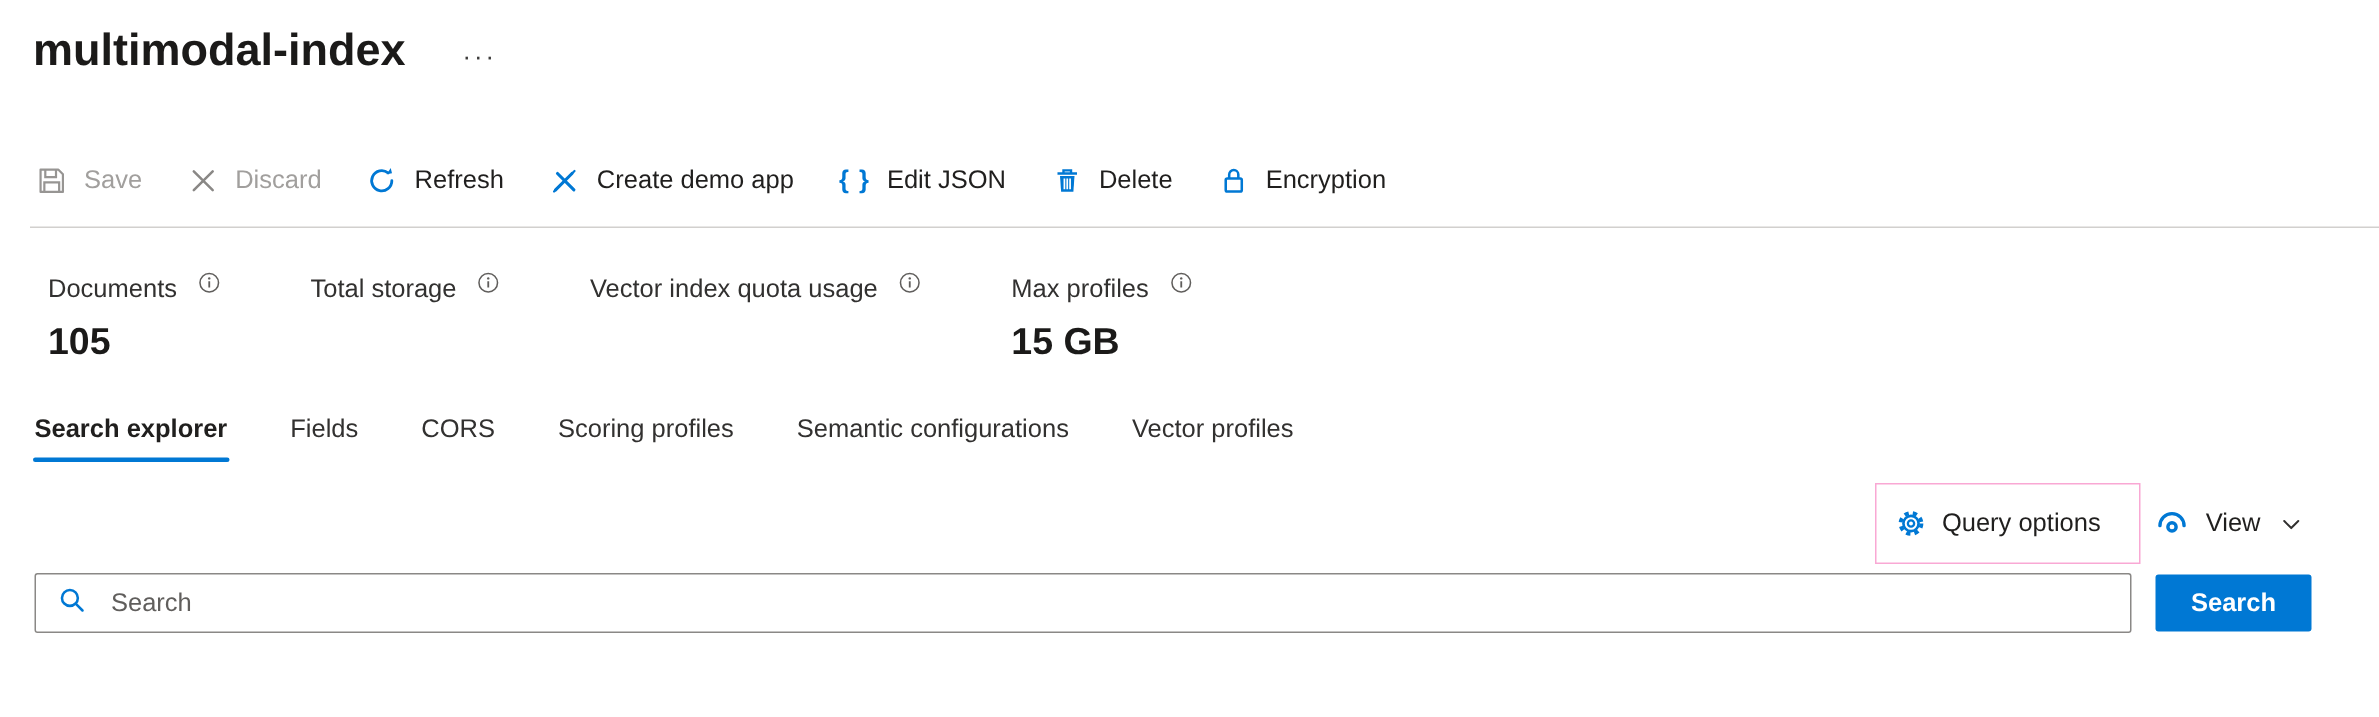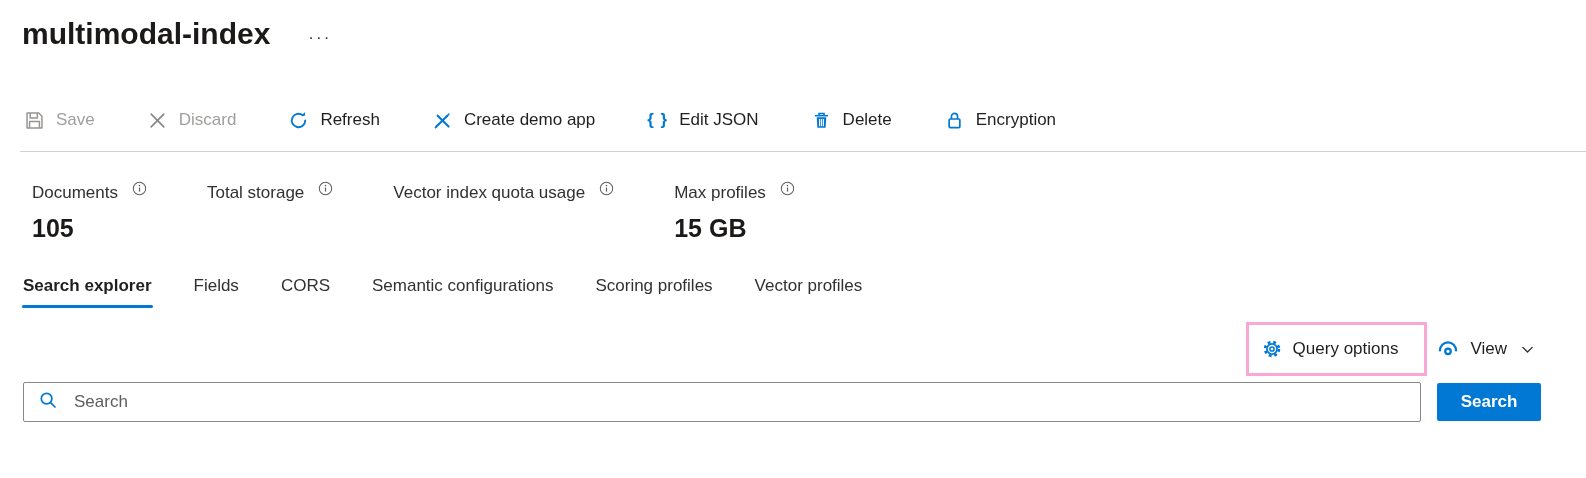--- a/index.html
+++ b/index.html
@@ -11,21 +11,21 @@
   }
   button { font-family:"Liberation Sans", sans-serif; }
 
   
   .title-row { display:flex; align-items:center; gap:38px; padding:13px 0 0 22px; height:54px; }
   .page-title { font-size:30px; font-weight:700; margin:0; color:#1b1a19; letter-spacing:0; }
   .more-btn { border:none; background:none; padding:0; margin-top:8px; font-size:17px;
               letter-spacing:2px; color:#3b3a39; cursor:pointer; line-height:1; }
 
   
-  .toolbar { display:flex; align-items:center; gap:52px; padding-left:24px; margin-top:44px; height:44px; }
+  .toolbar { display:flex; align-items:center; gap:30px; padding-left:24px; margin-top:44px; height:44px; }
   .tb-item { display:flex; align-items:center; gap:11px; background:none; border:none; padding:0;
              font-size:17px; color:#201f1e; cursor:pointer; white-space:nowrap; }
   .tb-item.disabled { color:#a19f9d; cursor:default; }
   .tb-item svg { width:21px; height:21px; display:block; }
   .json-glyph { color:#0078d4; font-weight:700; font-size:17px; letter-spacing:1px; }
 
   .divider { border:none; border-top:1px solid #d2d0ce; margin:9px 0 0 20px; }
 
   
   .stats { display:flex; gap:60px; padding-left:32px; margin-top:30px; }
@@ -40,21 +40,21 @@
   .tabs { display:flex; gap:40px; padding-left:22px; margin-top:33px; }
   .tab { background:none; border:none; padding:0 1px 12px; font-size:17px; color:#323130;
          position:relative; cursor:pointer; white-space:nowrap; }
   .tab.active { font-weight:700; color:#201f1e; }
   .tab.active::after { content:""; position:absolute; left:0; right:0; bottom:0; height:3px;
                        background:#0078d4; border-radius:1.5px; }
 
   
   .query-row { display:flex; justify-content:flex-end; align-items:center; gap:9px;
                margin-top:13px; padding-right:50px; height:56px; }
-  .red-box { border:3px solid #f9a8d4; height:54px; display:flex; align-items:center;
+  .red-box { border:1px solid #f9a8d4; height:54px; display:flex; align-items:center;
              padding:0 26px 0 12px; }
   .cmd-btn { display:flex; align-items:center; gap:10px; background:none; border:none; padding:0;
              font-size:17px; color:#201f1e; cursor:pointer; white-space:nowrap; }
   .cmd-btn svg { display:block; }
   .gear { width:22px; height:22px; }
   .eye { width:24px; height:24px; }
   .chev { width:17px; height:17px; margin-left:2px; }
 
   
   .search-row { display:flex; align-items:center; gap:16px; margin-top:5px; padding:0 45px 0 23px; }
@@ -190,22 +190,22 @@
         </button>
     </div>
     <div class="stat-value">15 GB</div>
   </div>
 </div>
 
 <div class="tabs">
   <button class="tab active">Search explorer</button>
   <button class="tab">Fields</button>
   <button class="tab">CORS</button>
+  <button class="tab">Scoring profiles</button>
   <button class="tab">Semantic configurations</button>
-  <button class="tab">Scoring profiles</button>
   <button class="tab">Vector profiles</button>
 </div>
 
 <div class="query-row">
   <div class="red-box">
     <button class="cmd-btn">
       <span>
           <svg class="gear" viewBox="0 0 20 20">
         <circle cx="10" cy="10" r="6.3" fill="none" stroke="#0078d4" stroke-width="2.4" stroke-dasharray="2.6 2.5"></circle>
         <circle cx="10" cy="10" r="4.6" fill="none" stroke="#0078d4" stroke-width="1.6"></circle>

